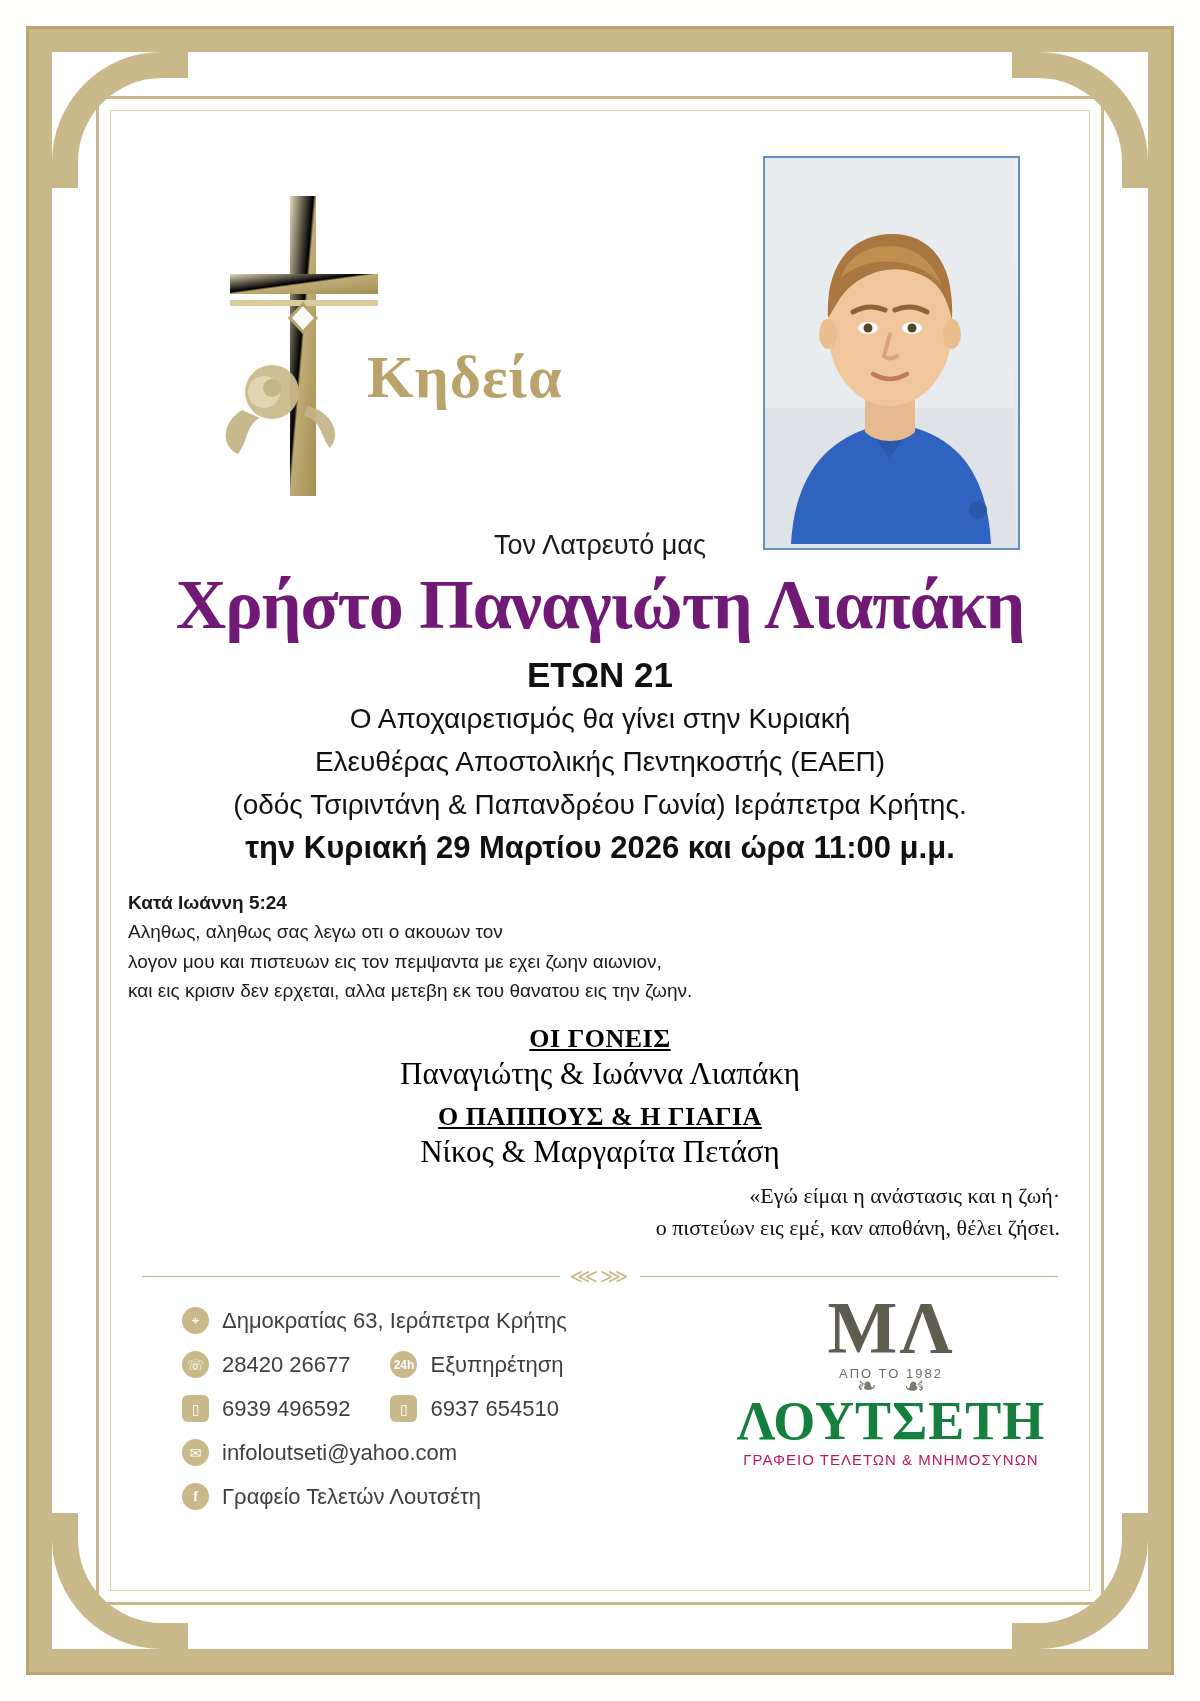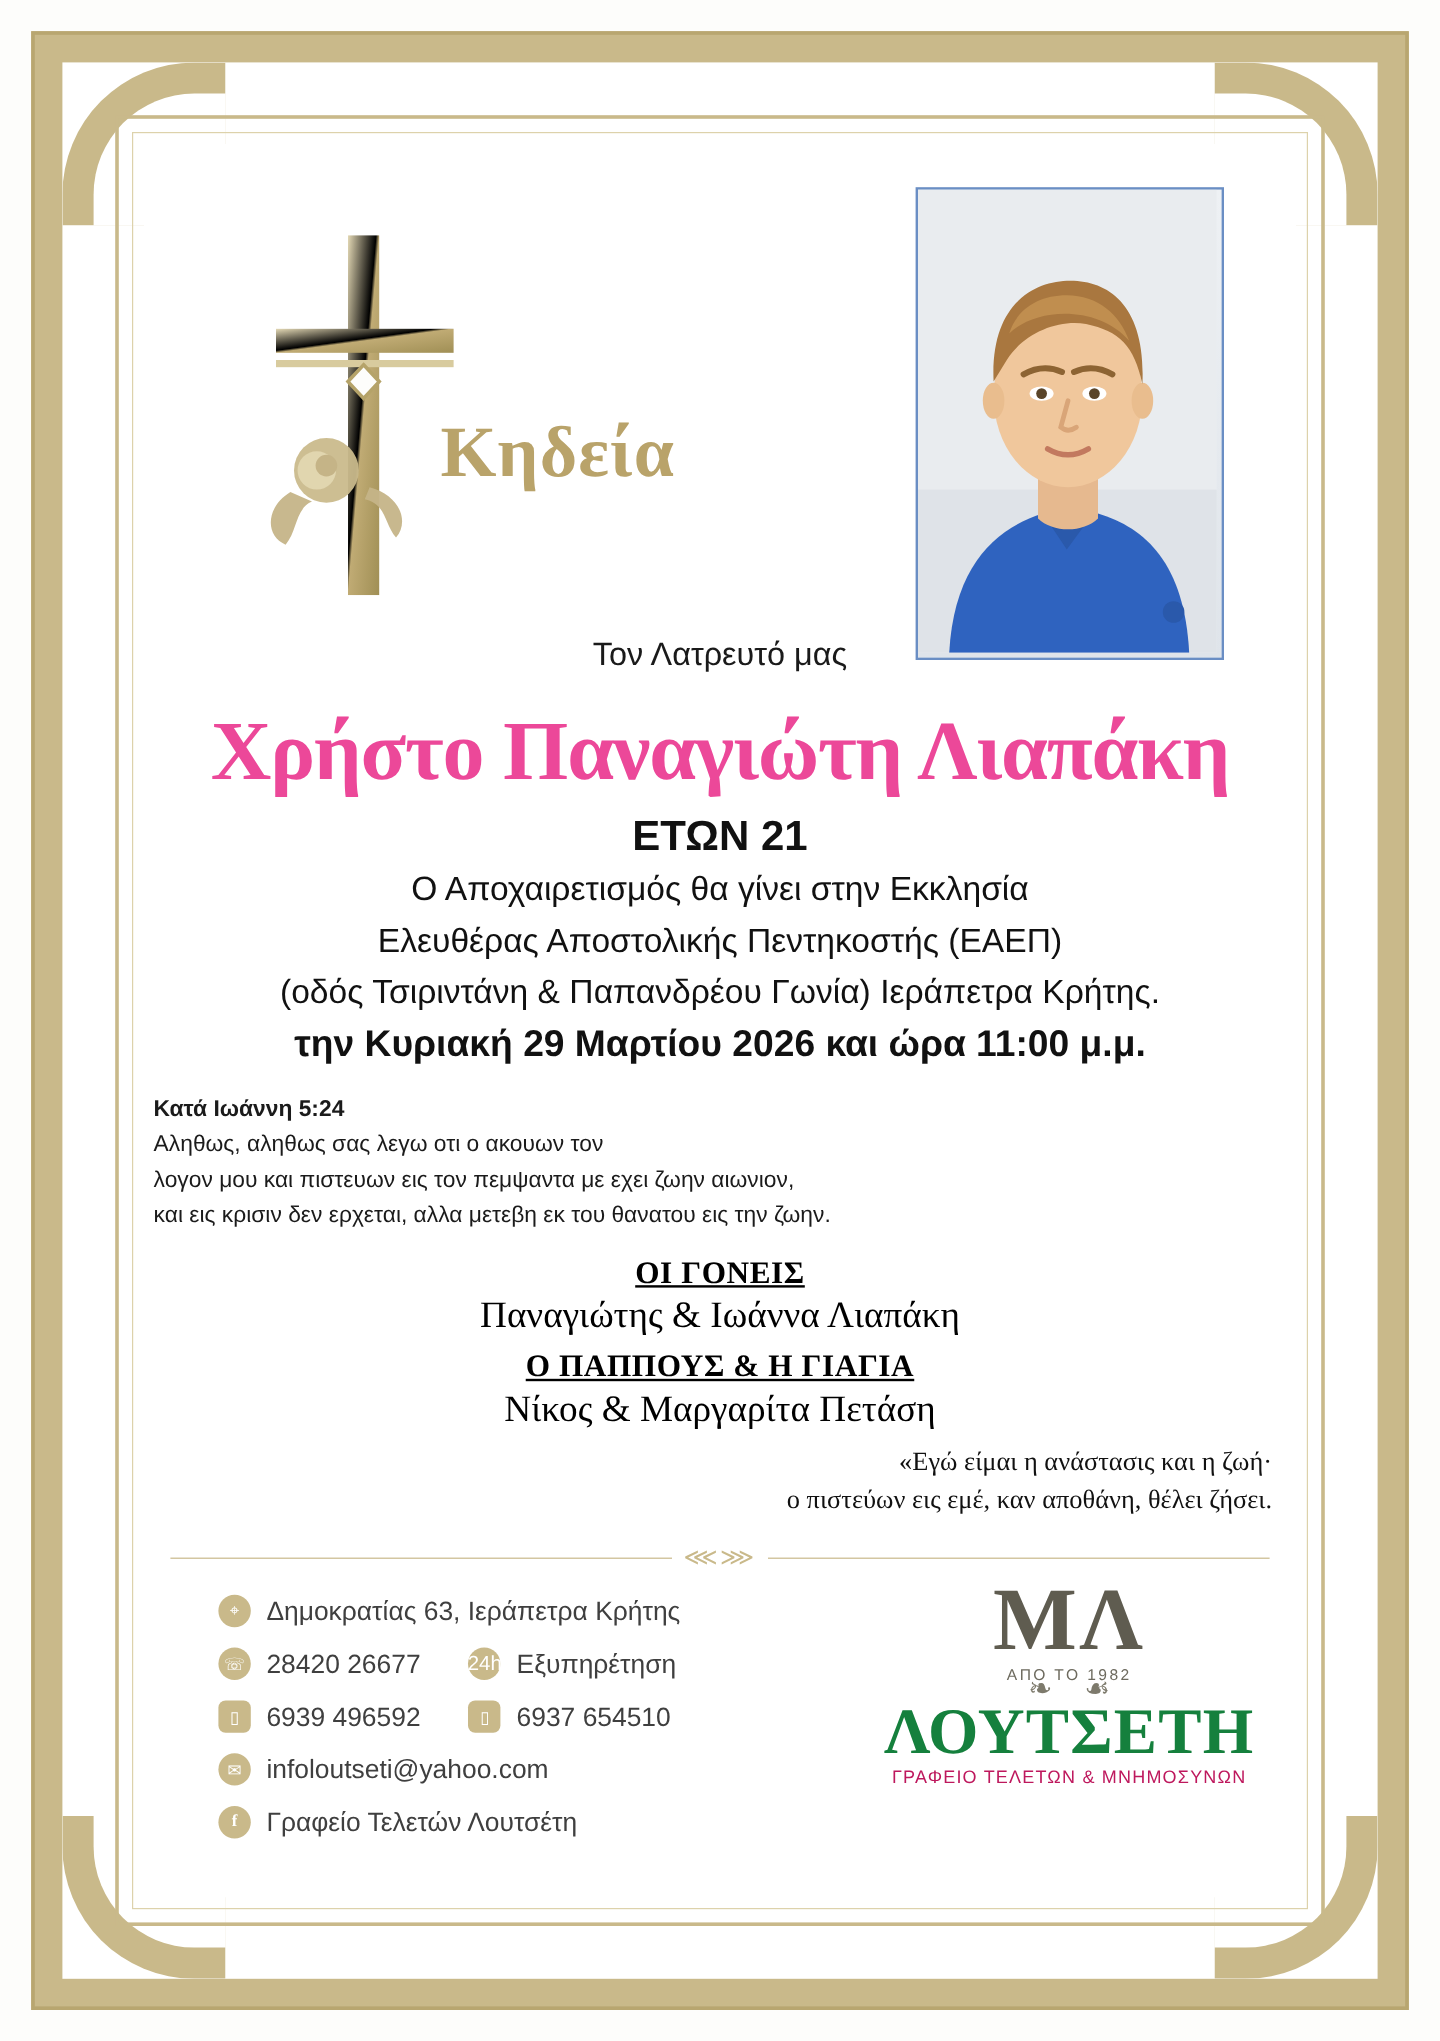--- a/index.html
+++ b/index.html
@@ -69,22 +69,22 @@
   .ton{
     text-align:center;font-size:27px;color:#1a1a1a;margin-top:-18px;
     font-family:"Liberation Sans", sans-serif;
   }
   .fullname{
     text-align:center;
     font-family:"Liberation Serif", serif;
     font-weight:bold;
     font-size:70px;
     letter-spacing:-1px;
-    color:#ec4899;
-    margin-top:26px;
+    color:#701a75;
+    margin-top:4px;
     white-space:nowrap;
   }
   .age{
     text-align:center;font-size:35px;font-weight:bold;color:#111;margin-top:10px;
   }
   .svc{
     text-align:center;font-size:28px;color:#111;line-height:1.32;margin-top:6px;
   }
   .svc-when{
     text-align:center;font-size:31px;font-weight:bold;color:#111;margin-top:6px;
@@ -240,21 +240,21 @@
             <path d="M108 216 q17 10 34 0" stroke="#c2795f" stroke-width="4.5" fill="none" stroke-linecap="round"></path>
             <circle cx="213" cy="352" r="9" fill="#2a59ab"></circle>
           </svg>
         </div>
       </div>
 
       <div class="ton">Τον Λατρευτό μας</div>
       <div class="fullname">Χρήστο Παναγιώτη Λιαπάκη</div>
       <div class="age">ΕΤΩΝ 21</div>
 
-      <div class="svc">Ο Αποχαιρετισμός θα γίνει στην Εκκλησία</div>
+      <div class="svc">Ο Αποχαιρετισμός θα γίνει στην Κυριακή</div>
       <div class="svc">Ελευθέρας Αποστολικής Πεντηκοστής (ΕΑΕΠ)</div>
       <div class="svc">(οδός Τσιριντάνη &amp; Παπανδρέου Γωνία) Ιεράπετρα Κρήτης.</div>
       <div class="svc-when">την Κυριακή 29 Μαρτίου 2026 και ώρα 11:00 μ.μ.</div>
 
       <div class="scripture">
         <div class="ref">Κατά Ιωάννη 5:24</div>
         <div>Αληθως, αληθως σας λεγω οτι ο ακουων τον</div>
         <div>λογον μου και πιστευων  εις τον πεμψαντα με εχει ζωην αιωνιον,</div>
         <div>και εις κρισιν δεν ερχεται, αλλα μετεβη εκ του θανατου εις την ζωην.</div>
       </div>
@@ -285,21 +285,21 @@
             <div class="cicon">⌖</div>
             <div class="ctext">Δημοκρατίας 63,   Ιεράπετρα Κρήτης</div>
           </div>
 
           <div class="crow">
             <div class="grp">
               <div class="cicon">☏</div>
               <div class="ctext">28420 26677</div>
             </div>
             <div class="grp grp2">
-              <div class="cicon" style="font-size:17px;font-weight:normal;">24h</div>
+              <div class="cicon" style="font-size:12px;font-weight:bold;">24h</div>
               <div class="ctext">Εξυπηρέτηση</div>
             </div>
           </div>
 
           <div class="crow">
             <div class="grp">
               <div class="cicon sq">▯</div>
               <div class="ctext">6939 496592</div>
             </div>
             <div class="grp grp2">

